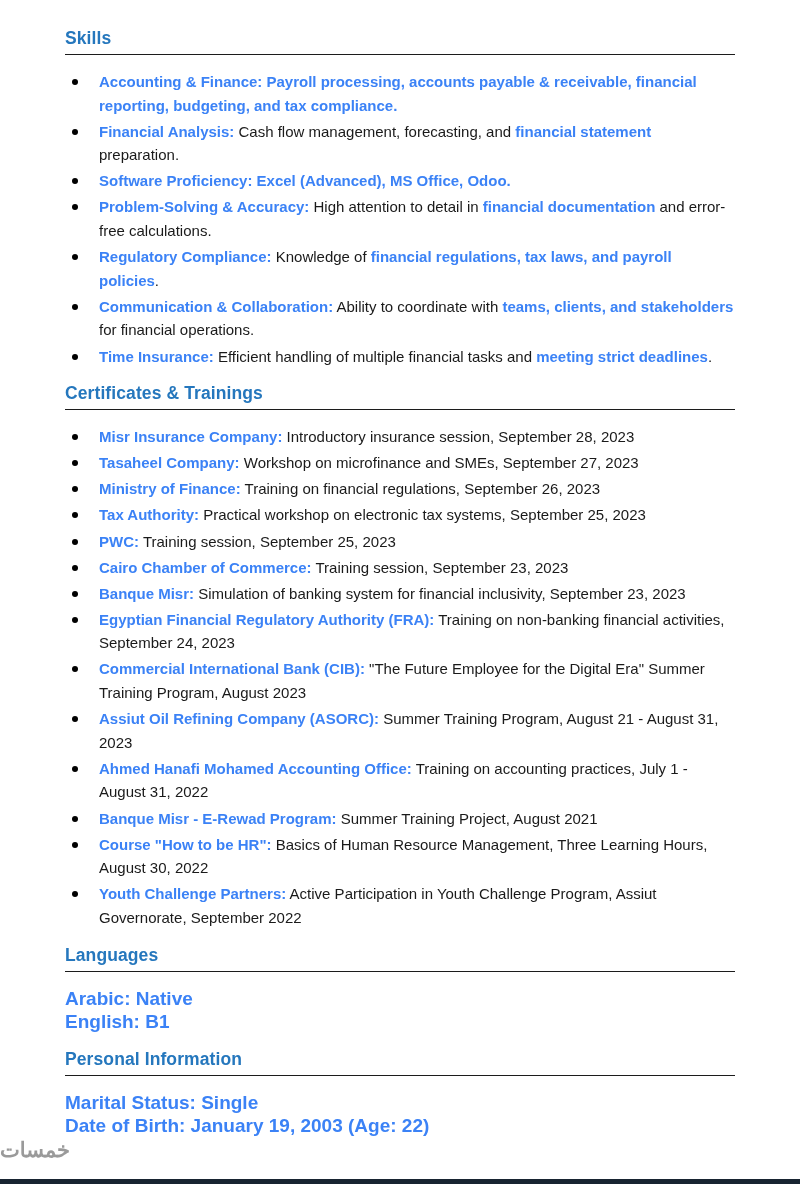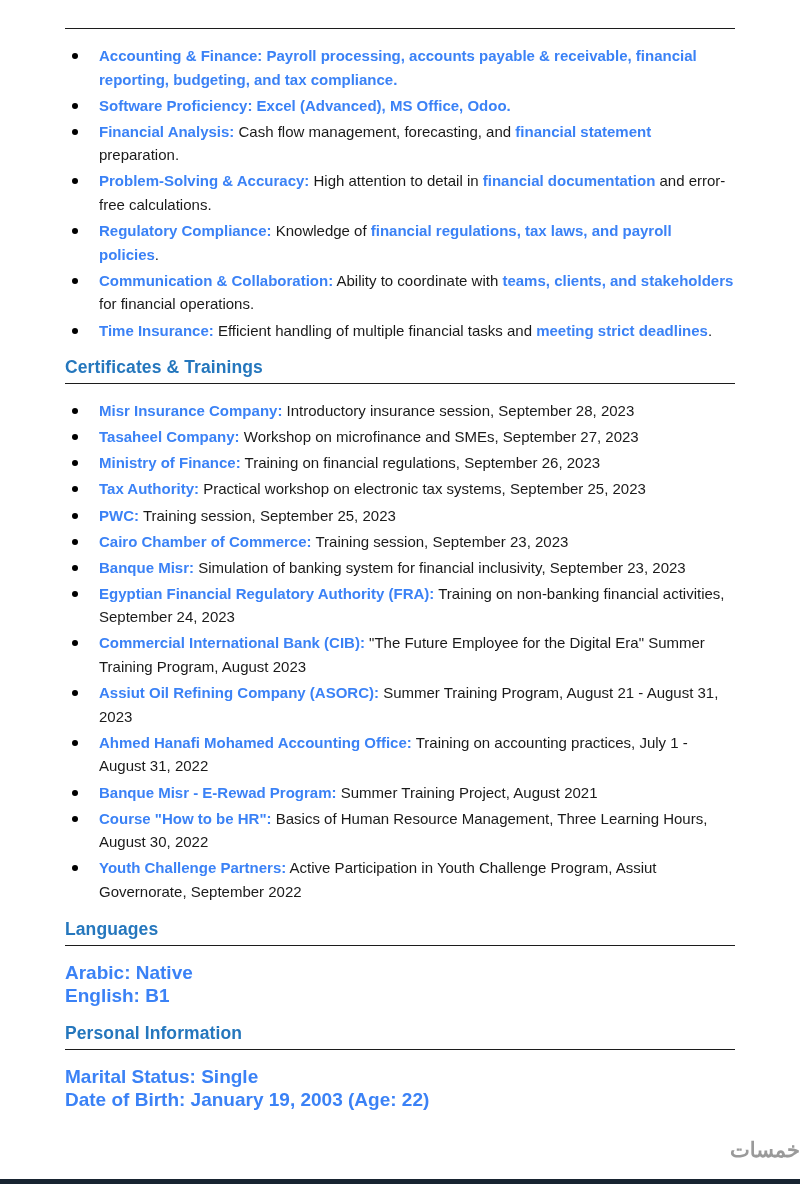--- a/index.html
+++ b/index.html
@@ -50,43 +50,44 @@
   p.line {
     font-size: 19px;
     font-weight: bold;
     line-height: 23.6px;
     color: #111111;
   }
   .footer-watermark {
     position: absolute;
     left: 0; right: 0;
     bottom: 22px;
-    text-align: right;
+    text-align: left;
     color: #9a9a9a;
     font-size: 21px;
     font-weight: bold;
   }
   .bottom-bar {
     position: absolute;
     left: 0; bottom: 0;
     width: 100%; height: 5px;
     background: #182431;
   }
 </style>
 </head>
 <body>
 
 <div class="page">
   <div id="sections">
       <section class="section">
+        <h2>Skills</h2>
         <div class="rule"></div>
         <ul class="bullets">
           <li><strong>Accounting &amp; Finance: Payroll processing, accounts payable &amp; receivable, financial reporting, budgeting, and tax compliance.</strong></li>
+          <li><strong>Financial Analysis:</strong><span> Cash flow management, forecasting, and </span><strong>financial statement</strong><span> preparation.</span></li>
           <li><strong>Software Proficiency: Excel (Advanced), MS Office, Odoo.</strong></li>
-          <li><strong>Financial Analysis:</strong><span> Cash flow management, forecasting, and </span><strong>financial statement</strong><span> preparation.</span></li>
           <li><strong>Problem-Solving &amp; Accuracy:</strong><span> High attention to detail in </span><strong>financial documentation</strong><span> and error-free calculations.</span></li>
           <li><strong>Regulatory Compliance:</strong><span> Knowledge of </span><strong>financial regulations, tax laws, and payroll policies</strong><span>.</span></li>
           <li><strong>Communication &amp; Collaboration:</strong><span> Ability to coordinate with </span><strong>teams, clients, and stakeholders</strong><span> for financial operations.</span></li>
           <li><strong>Time Insurance:</strong><span> Efficient handling of multiple financial tasks and </span><strong>meeting strict deadlines</strong><span>.</span></li>
         </ul>
       </section>
       <section class="section">
         <h2>Certificates &amp; Trainings</h2>
         <div class="rule"></div>
         <ul class="bullets">

